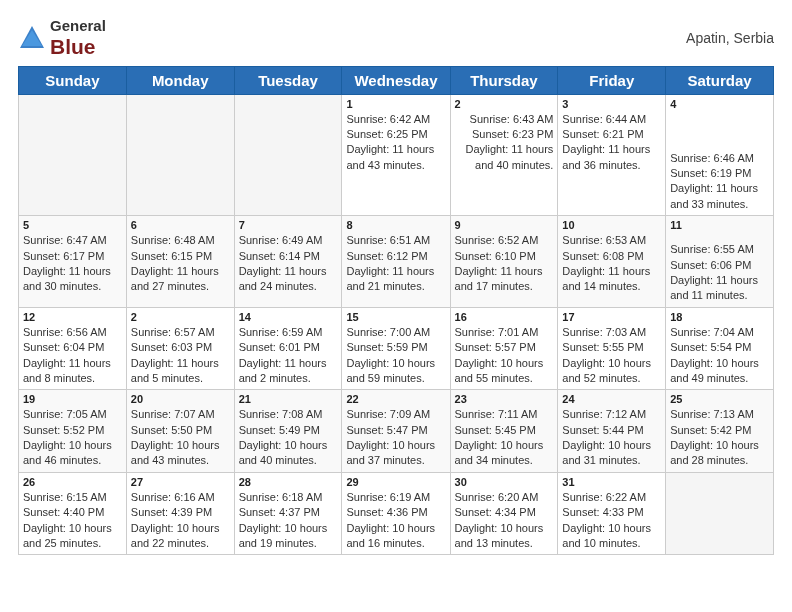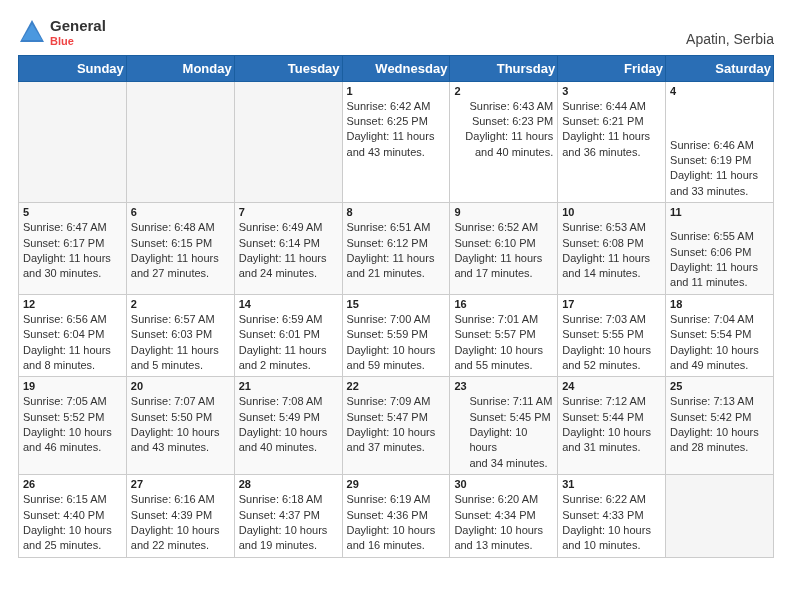--- a/index.html
+++ b/index.html
@@ -11,21 +11,21 @@
       overflow: hidden;
     }
     .page {
       width: 792px;
       height: 612px;
       padding: 18px 18px 10px 18px;
       background: #fff;
     }
     .header {
       display: flex;
-      align-items: flex-end;
+      align-items: center;
       justify-content: space-between;
       margin-bottom: 8px;
       gap: 28px;
     }
     .logo {
       display: flex;
       align-items: center;
       gap: 4px;
     }
     .logo-icon {
@@ -46,23 +46,23 @@
       color: #444;
     }
     .calendar {
       width: 100%;
       border-collapse: collapse;
       font-size: 10px;
     }
     .calendar th {
       background: #2a6eb5;
       color: #fff;
-      text-align: right;
-      padding: 5px 2px;
-      font-size: 13px;
+      text-align: center;
+      padding: 5px 12px;
+      font-size: 15px;
       font-weight: bold;
       border: 1px solid #1a5ea0;
     }
     .calendar td {
       vertical-align: top;
       border: 1px solid #ccc;
       padding: 3px 4px;
       width: calc(100% / 7);
       height: 78px;
       background: #fff;
@@ -93,21 +93,21 @@
 
 <div class="page">
   <div class="header">
     <div class="logo">
       <svg class="logo-icon" viewBox="0 0 28 28" xmlns="http://www.w3.org/2000/svg">
         <polygon points="14,2 26,24 2,24" fill="#1a6bbf" opacity="0.85"></polygon>
         <polygon points="14,6 24,22 4,22" fill="#5aaff5" opacity="0.5"></polygon>
       </svg>
       <div>
         <div style="font-size:15px;font-weight:bold;color:#333;line-height:1.1;">General</div>
-        <div style="font-size:11px;font-weight:bold;color:#ef4444;line-height:1.1;">Blue</div>
+        <div style="font-size:21px;font-weight:bold;color:#7f1d1d;line-height:1.1;">Blue</div>
       </div>
     </div>
     <div class="title-block">
       <div class="location">Apatin, Serbia</div>
     </div>
   </div>
 
   <table class="calendar">
     <thead>
       <tr>
@@ -280,21 +280,21 @@
           </td>
           <td>
             <div class="day-num">22</div>
             <div class="day-info" style="white-space: pre-line;">Sunrise: 7:09 AM
 Sunset: 5:47 PM
 Daylight: 10 hours
 and 37 minutes.</div>
           </td>
           <td>
             <div class="day-num">23</div>
-            <div class="day-info" style="white-space: pre-line; margin-left: 15px;">Sunrise: 7:11 AM
+            <div class="day-info" style="white-space: pre-line;">Sunrise: 7:11 AM
 Sunset: 5:45 PM
 Daylight: 10 hours
 and 34 minutes.</div>
           </td>
           <td>
             <div class="day-num">24</div>
             <div class="day-info" style="white-space: pre-line;">Sunrise: 7:12 AM
 Sunset: 5:44 PM
 Daylight: 10 hours
 and 31 minutes.</div>

